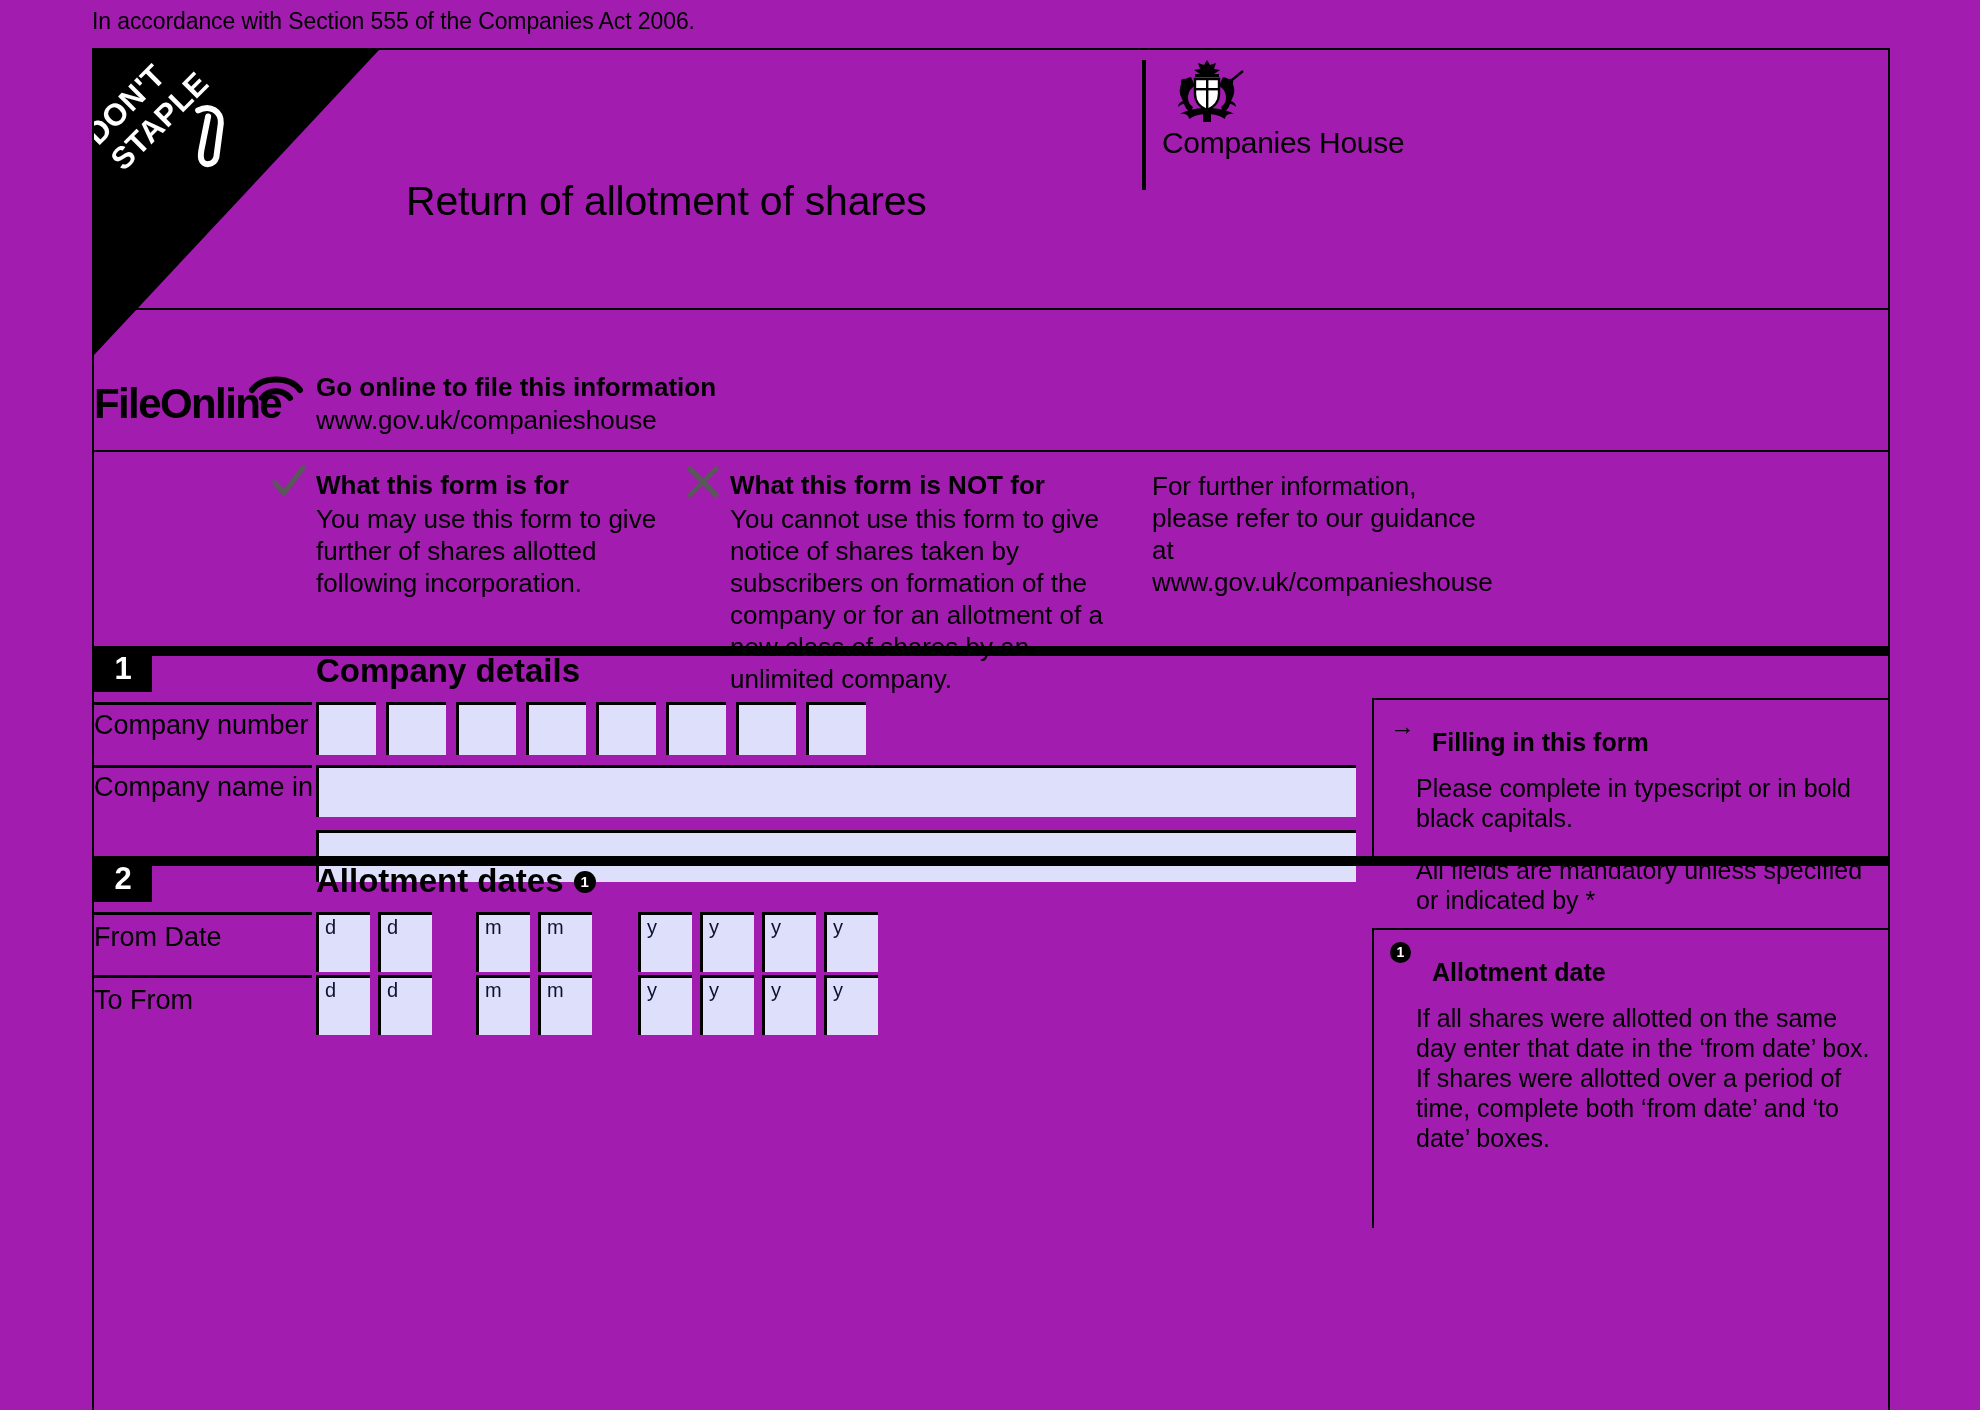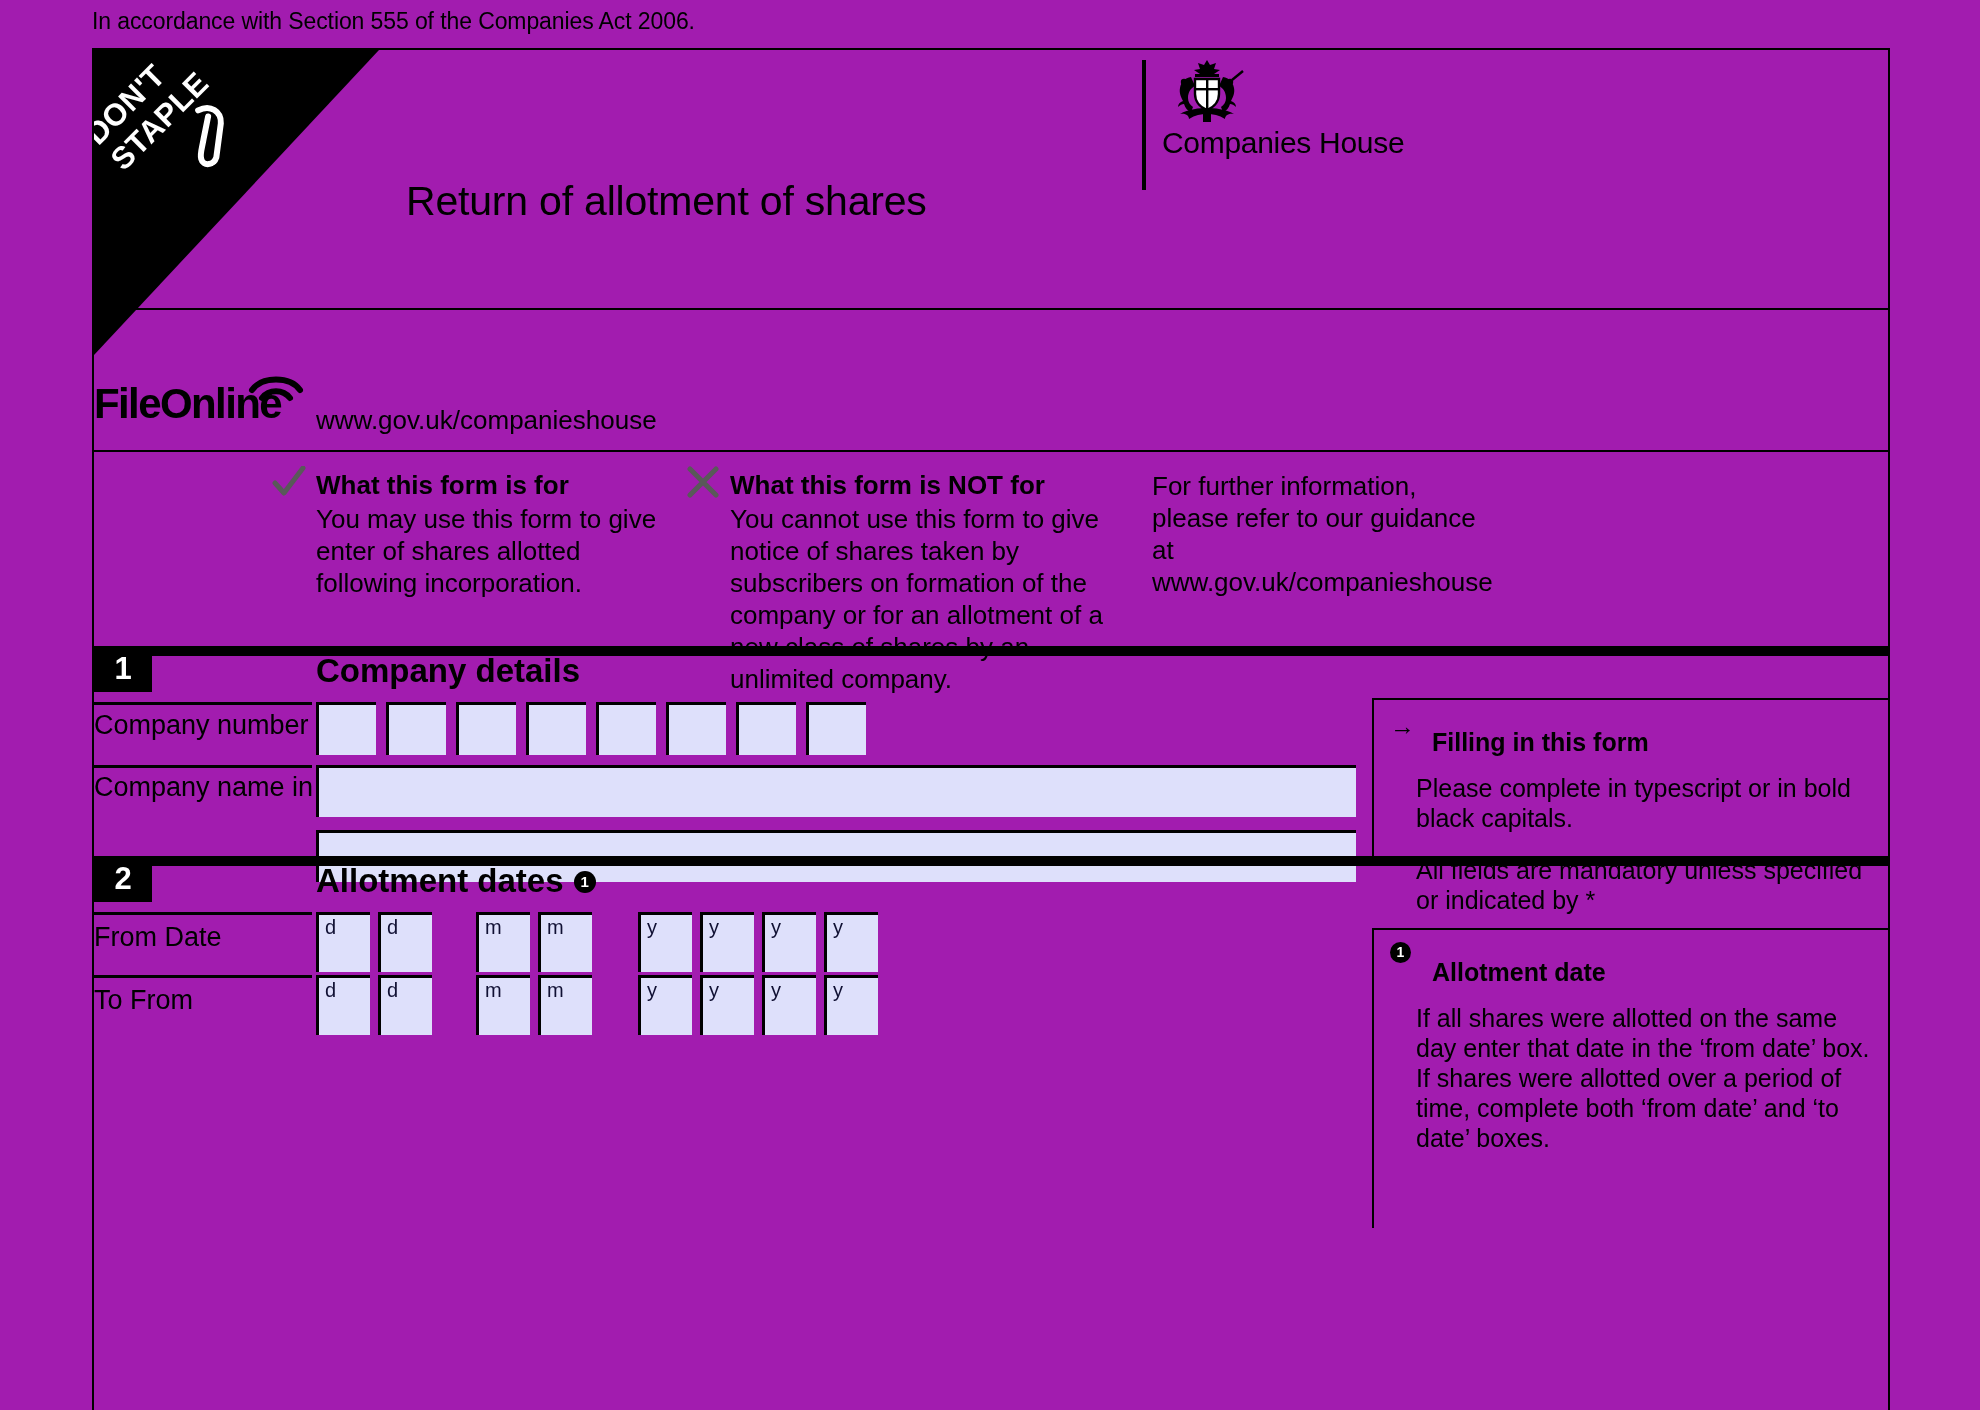--- a/index.html
+++ b/index.html
@@ -366,30 +366,31 @@
 
     <div class="hr-thin" style="top:258px;"></div>
 
     <div class="fo-logo">
       <div class="fo-word">FileOnline</div>
       <svg class="fo-wifi" viewBox="0 0 56 34">
         <path d="M4 22 C14 8 42 8 52 22" fill="none" stroke="#000" stroke-width="6" stroke-linecap="round"></path>
         <path d="M14 30 C21 21 35 21 42 30" fill="none" stroke="#000" stroke-width="6" stroke-linecap="round"></path>
       </svg>
     </div>
+    <div class="fo-head">Go online to file this information</div>
     <div class="fo-url">www.gov.uk/companieshouse</div>
 
     <div class="hr-thin" style="top:400px;"></div>
 
     <div class="info-col col-for">
       <svg class="mark" viewBox="0 0 34 34">
         <path d="M3 17 L12 27 L31 2" fill="none" stroke="#595959" stroke-width="5" stroke-linecap="round" stroke-linejoin="round"></path>
       </svg>
       <h3>What this form is for</h3>
-      <p>You may use this form to give enter of shares allotted following incorporation.</p>
+      <p>You may use this form to give further of shares allotted following incorporation.</p>
     </div>
 
     <div class="info-col col-not">
       <svg class="mark" viewBox="0 0 34 34">
         <path d="M4 3 L30 29 M30 3 L4 29" fill="none" stroke="#595959" stroke-width="5" stroke-linecap="round"></path>
       </svg>
       <h3>What this form is NOT for</h3>
       <p>You cannot use this form to give notice of shares taken by subscribers on formation of the company or for an allotment of a new class of shares by an unlimited company.</p>
     </div>
 

